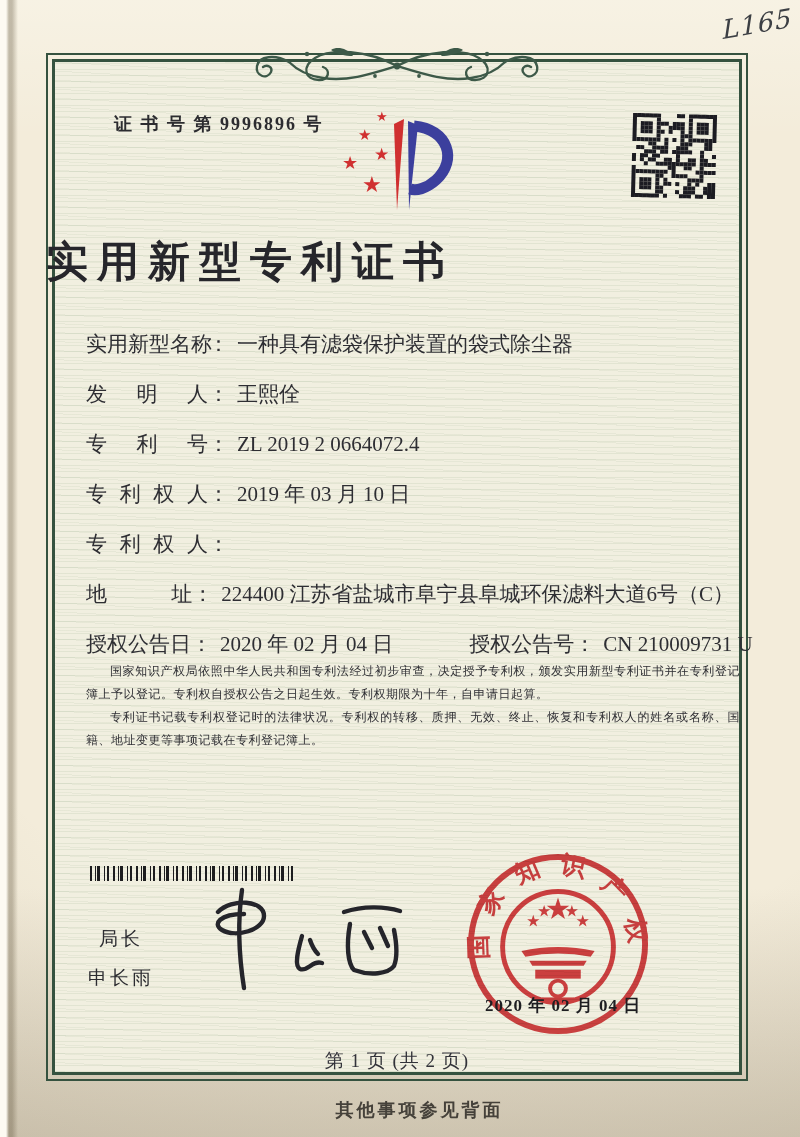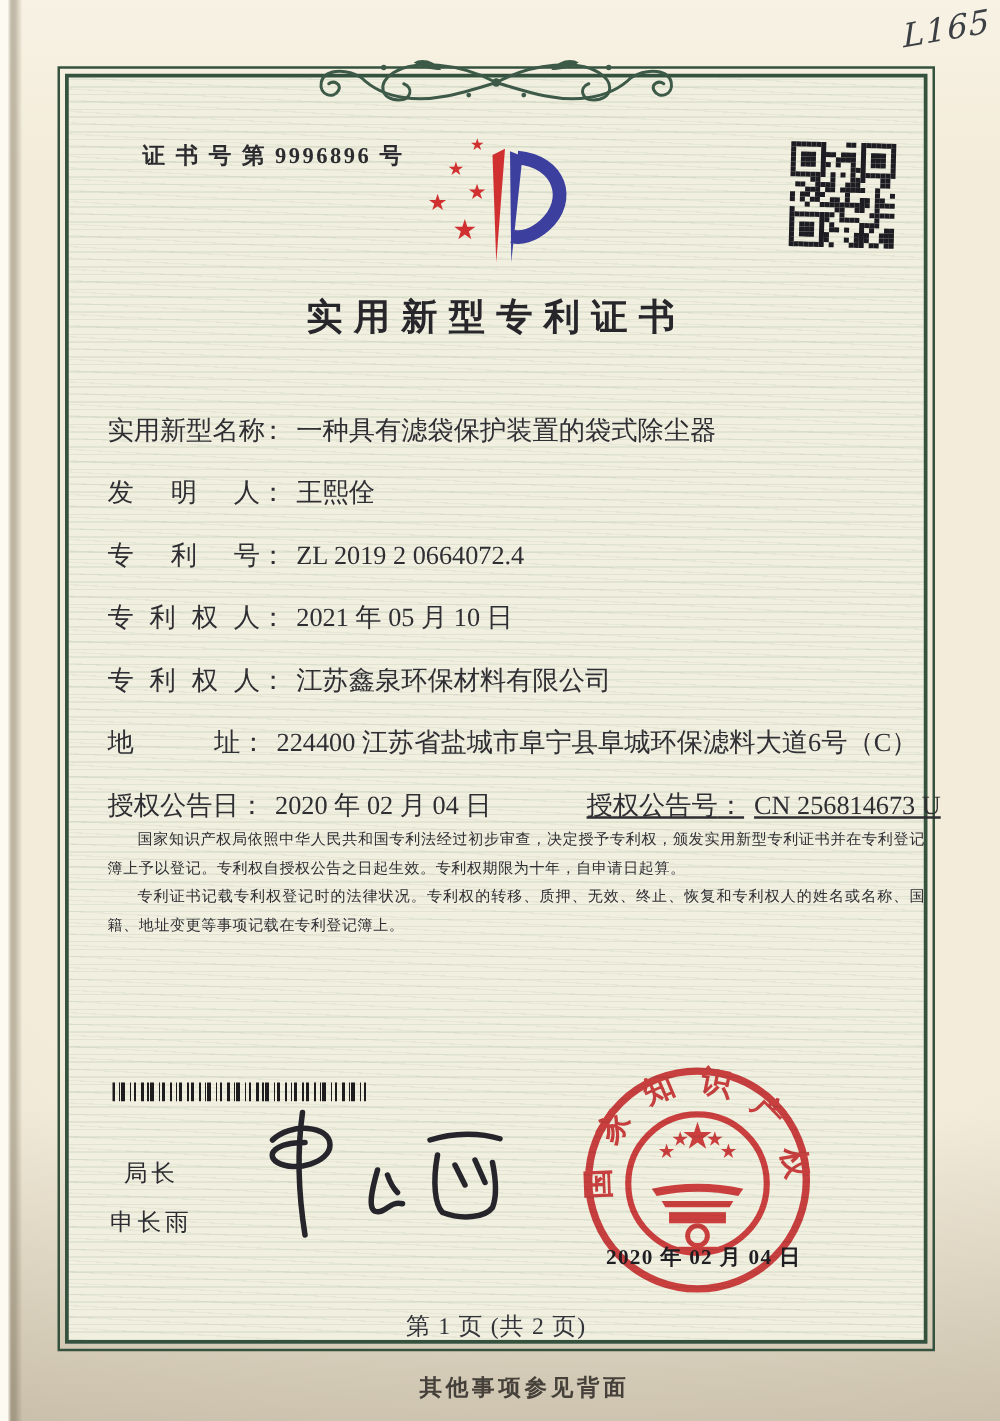--- a/index.html
+++ b/index.html
@@ -45,28 +45,28 @@
   #logo{position:absolute;left:330px;top:98px;width:134px;height:132px;}
   .logo-star{position:absolute;color:#d03030;line-height:1;font-family:"DejaVu Sans","Liberation Sans",sans-serif;}
   #qr{
     position:absolute;left:632px;top:114px;width:84px;height:84px;
     display:grid;grid-template-columns:repeat(21,4px);grid-template-rows:repeat(21,4px);
     transform:rotate(1.5deg);
   }
   .qr-cell{width:4px;height:4px;}
   .qr-on{background:#1c1c22;}
   #title{
-    position:absolute;left:46px;right:52px;top:234px;text-align:center;
-    font-size:29px;font-weight:bold;color:#26262b;letter-spacing:9px;
+    position:absolute;left:46px;right:52px;top:234px;text-align:left;
+    font-size:42px;font-weight:bold;color:#26262b;letter-spacing:9px;
   }
   #fields{position:absolute;left:86px;top:330px;right:66px;font-size:21px;color:#2e2e33;}
   .field-row{height:24px;margin-bottom:26px;display:flex;align-items:baseline;white-space:nowrap;}
   .field-label{display:inline-block;width:122px;text-align:justify;text-align-last:justify;}
   .field-colon{margin-right:8px;}
-  .grant-pub{margin-left:76px;display:flex;align-items:baseline;text-decoration:underline;}
+  .grant-pub{margin-left:76px;display:flex;align-items:baseline;}
   #paragraphs{position:absolute;left:86px;right:60px;top:660px;font-size:12px;color:#2e2e33;}
   #paragraphs p{margin:0;text-indent:2em;line-height:1.92;text-align:justify;letter-spacing:.5px;}
   #barcode{
     position:absolute;left:90px;top:866px;width:205px;height:15px;
     background:repeating-linear-gradient(90deg,#1d1d1f 0 2px,rgba(0,0,0,0) 2px 5px,#1d1d1f 5px 6px,rgba(0,0,0,0) 6px 7px,#1d1d1f 7px 10px,rgba(0,0,0,0) 10px 14px,#1d1d1f 14px 15px,rgba(0,0,0,0) 15px 17px,#1d1d1f 17px 19px,rgba(0,0,0,0) 19px 23px);
   }
   #signer{position:absolute;left:88px;top:926px;font-size:19px;color:#2b2b30;letter-spacing:3px;}
   #signer div{margin-bottom:13px;text-align:center;}
   #signature{position:absolute;left:198px;top:884px;width:215px;height:112px;opacity:.92;}
   #seal{position:absolute;left:464px;top:850px;width:188px;height:188px;mix-blend-mode:multiply;}
@@ -584,40 +584,39 @@
       <span>王熙佺</span>
     </div>
     <div class="field-row">
       <span class="field-label">专利号</span>
         <span class="field-colon">：</span>
       <span>ZL 2019 2 0664072.4</span>
     </div>
     <div class="field-row">
       <span class="field-label">专利权人</span>
         <span class="field-colon">：</span>
-      <span>2021 年 05 月 10 日</span>
+      <span>2019 年 03 月 10 日</span>
     </div>
     <div class="field-row">
       <span class="field-label">专利权人</span>
         <span class="field-colon">：</span>
-      <span>江苏鑫泉环保材料有限公司</span>
     </div>
     <div class="field-row">
       <span class="field-label">地址</span>
         <span class="field-colon">：</span>
       <span>224400 江苏省盐城市阜宁县阜城环保滤料大道6号（C）</span>
     </div>
     <div class="field-row">
       <span class="field-label">授权公告日</span>
         <span class="field-colon">：</span>
       <span>2020 年 02 月 04 日</span>
       <span class="grant-pub">
         <span>授权公告号</span>
           <span class="field-colon">：</span>
-        <span>CN 256814673 U</span>
+        <span>CN 210009731 U</span>
       </span>
     </div>
   </div>
 
   <div id="paragraphs">
     <p>国家知识产权局依照中华人民共和国专利法经过初步审查，决定授予专利权，颁发实用新型专利证书并在专利登记簿上予以登记。专利权自授权公告之日起生效。专利权期限为十年，自申请日起算。</p>
     <p>专利证书记载专利权登记时的法律状况。专利权的转移、质押、无效、终止、恢复和专利权人的姓名或名称、国籍、地址变更等事项记载在专利登记簿上。</p>
   </div>
 
   <div id="barcode"></div>

